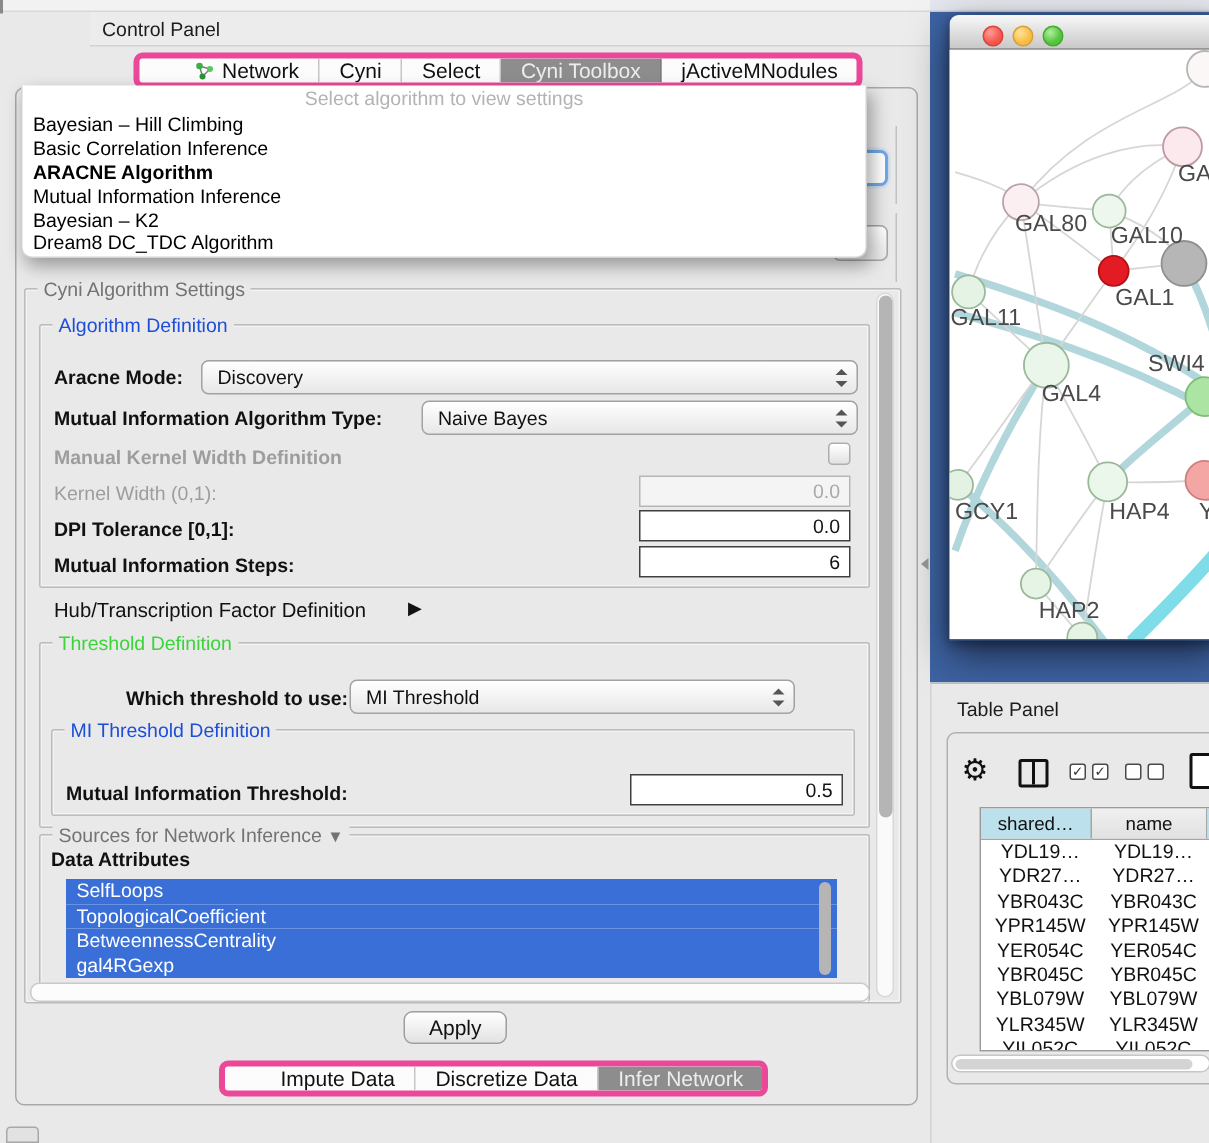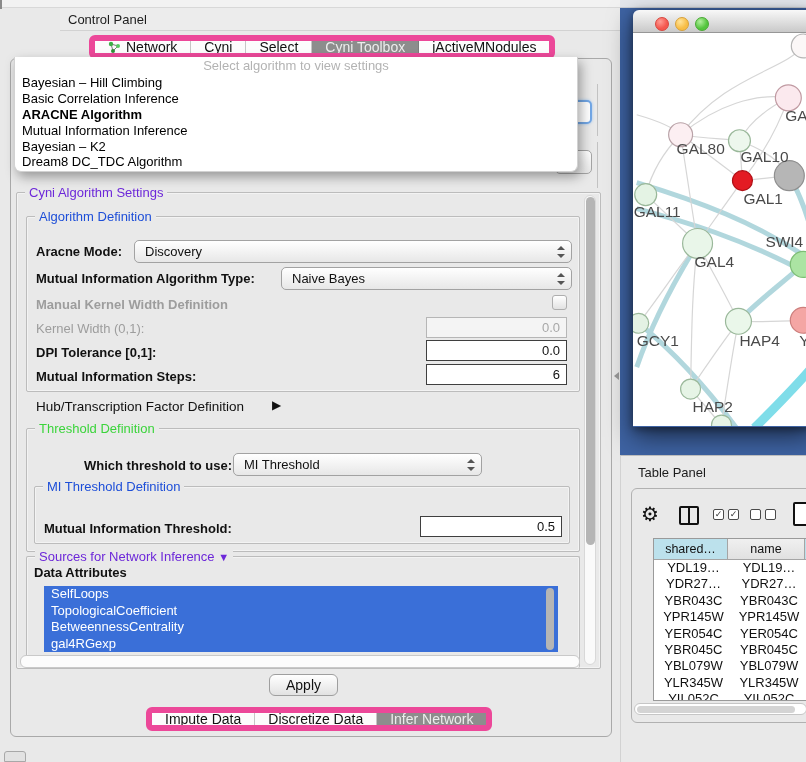--- a/index.html
+++ b/index.html
@@ -8,42 +8,42 @@
 
   
   .left-region { position:absolute; left:0; top:0; width:620px; height:762px; background:#e9e9e9; }
   .top-strip { position:absolute; left:0; top:0; width:620px; height:8px; background:#f2f2f2; border-bottom:1px solid #d8d8d8; }
   .corner-mark { position:absolute; left:0; top:0; width:2px; height:9px; background:#8a8a8a; }
   .titlebar { position:absolute; left:12px; top:8px; width:620px; height:23px; background:#ececec; border-bottom:1px solid #d2d2d2;margin-left:48px; }
   .titlebar .t { position:absolute; left:8px; top:4px; font-size:13px; color:#1c1c1c; }
   .float-ic { position:absolute; left:581px; top:15px; width:10px; height:10px; border:1.6px solid #1a1a1a; border-radius:1px; }
   .close-ic { position:absolute; left:597px; top:12px; font-size:13px; font-weight:bold; color:#111; }
 
-  .seg { position:absolute; display:flex; height:24px; border:6px solid #ec4899; border-radius:6px; background:#fcfcfc; overflow:hidden; box-shadow:inset 0 1px 0 rgba(255,255,255,.7); }
+  .seg { position:absolute; display:flex; height:24px; border:4px solid #ec4899; border-radius:6px; background:#fcfcfc; overflow:hidden; box-shadow:inset 0 1px 0 rgba(255,255,255,.7);padding-left:24px; }
   .seg .tab { display:flex; align-items:center; gap:5px; padding:0 13px; font-size:14px; color:#111; border-right:1px solid #c6c6c6; white-space:nowrap; }
   .seg .tab:last-child { border-right:none; }
   .seg .tab.sel { background:#8d8d8d; color:#ededed; border-right-color:#7c7c7c; }
 
   .panel { position:absolute; left:10px; top:58px; width:602px; height:679px; background:#e9e9e9; border:1px solid #a9a9a9; border-radius:6px; }
 
   
   .frag { position:absolute; z-index:2; }
   .frag-line { width:1px; background:#c2c2c2; }
   .frag-combo-blue { border:2px solid #72a7e6; background:#fff; border-radius:5px; box-shadow:0 0 3px #9cc3ef; }
   .frag-combo-gray { border:1px solid #a5a5a5; background:linear-gradient(#fff,#e8e8e8); border-radius:5px; }
 
   
   .dropdown { position:absolute; left:14px; top:57px; width:564px; height:115px; background:#fff; border:1px solid #d2d2d2; border-top:none; border-radius:0 0 7px 7px; box-shadow:3px 5px 12px rgba(0,0,0,.35); z-index:50; }
   .dd-ph { height:18px; line-height:18px; text-align:center; color:#b3b3b3; font-size:13px; }
   .dd-item { height:15.9px; line-height:15.9px; padding-left:7px; font-size:13px; color:#000; }
   .dd-item.bold { font-weight:bold; }
 
   
   .group { position:absolute; border:1px solid #bcbcbc; border-radius:2px; box-shadow:inset 0 0 0 1px rgba(255,255,255,.45); }
-  .gtitle { position:absolute; top:-8px; left:8px; background:#e9e9e9; padding:0 4px; font-size:13px; color:#6d28d9; white-space:nowrap; }
+  .gtitle { position:absolute; top:-8px; left:8px; background:#e9e9e9; padding:0 4px; font-size:13px; color:#737373; white-space:nowrap; }
   .gtitle.blue { color:#1d4ed8; }
   .gtitle.green { color:#3bd43b; }
 
   .lbl { position:absolute; font-size:13px; white-space:nowrap; }
   .b { font-weight:bold; }
   .gray { color:#9d9d9d; }
 
   .combo { position:absolute; height:23px; border:1px solid #a2a2a2; border-radius:5px; background:linear-gradient(#ffffff,#e7e7e7); font-size:13px; line-height:21px; padding:0 20px 0 10px; color:#111; }
   .spin { position:absolute; right:6px; top:4px; width:8px; height:14px; }
   .spin::before { content:""; position:absolute; left:0; top:1px; border-left:4px solid transparent; border-right:4px solid transparent; border-bottom:4px solid #555; }
@@ -184,21 +184,21 @@
     <span class="lbl b" style="left:36px; top:369px;">Mutual Information Steps:</span>
     <div class="field" style="left:426px; top:364px; width:141px;">6</div>
 
     <span class="lbl" style="left:36px; top:399px; font-size:13.5px;">Hub/Transcription Factor Definition</span>
     <span class="lbl" style="left:272px; top:398px; font-size:12px;">▶</span>
 
     <div class="group" style="left:26px; top:428px; width:554px; height:124px;">
       <span class="gtitle green">Threshold Definition</span>
     </div>
     <span class="lbl b" style="left:84px; top:458px;">Which threshold to use:</span>
-    <div class="combo" style="left:233px; top:453px; width:249px;">
+    <div class="combo" style="left:233px; top:453px; width:297px;">
       <span>MI Threshold</span>
       <span class="spin"></span>
     </div>
     <div class="group" style="left:34px; top:486px; width:536px; height:58px;">
       <span class="gtitle blue">MI Threshold Definition</span>
     </div>
     <span class="lbl b" style="left:44px; top:521px;">Mutual Information Threshold:</span>
     <div class="field" style="left:420px; top:516px; width:142px;">0.5</div>
 
     <div class="group" style="left:26px; top:556px; width:554px; height:112px; border-bottom:none;">

